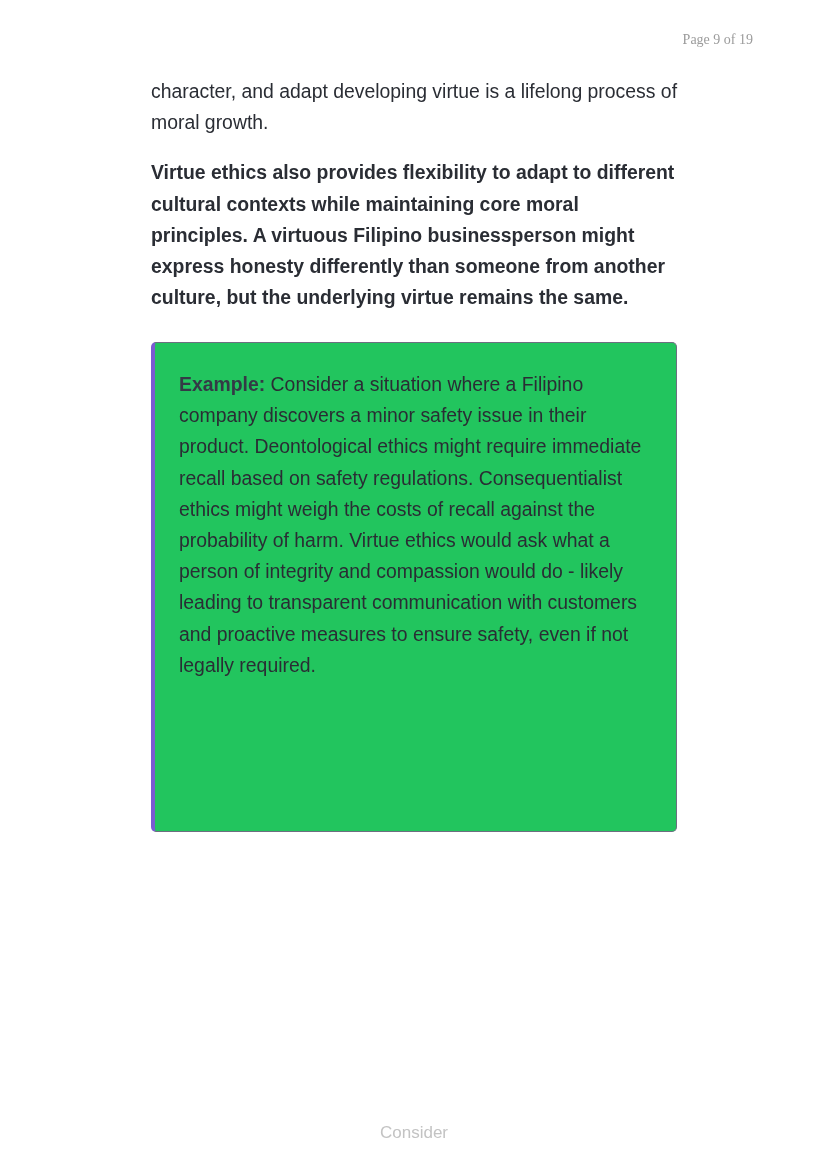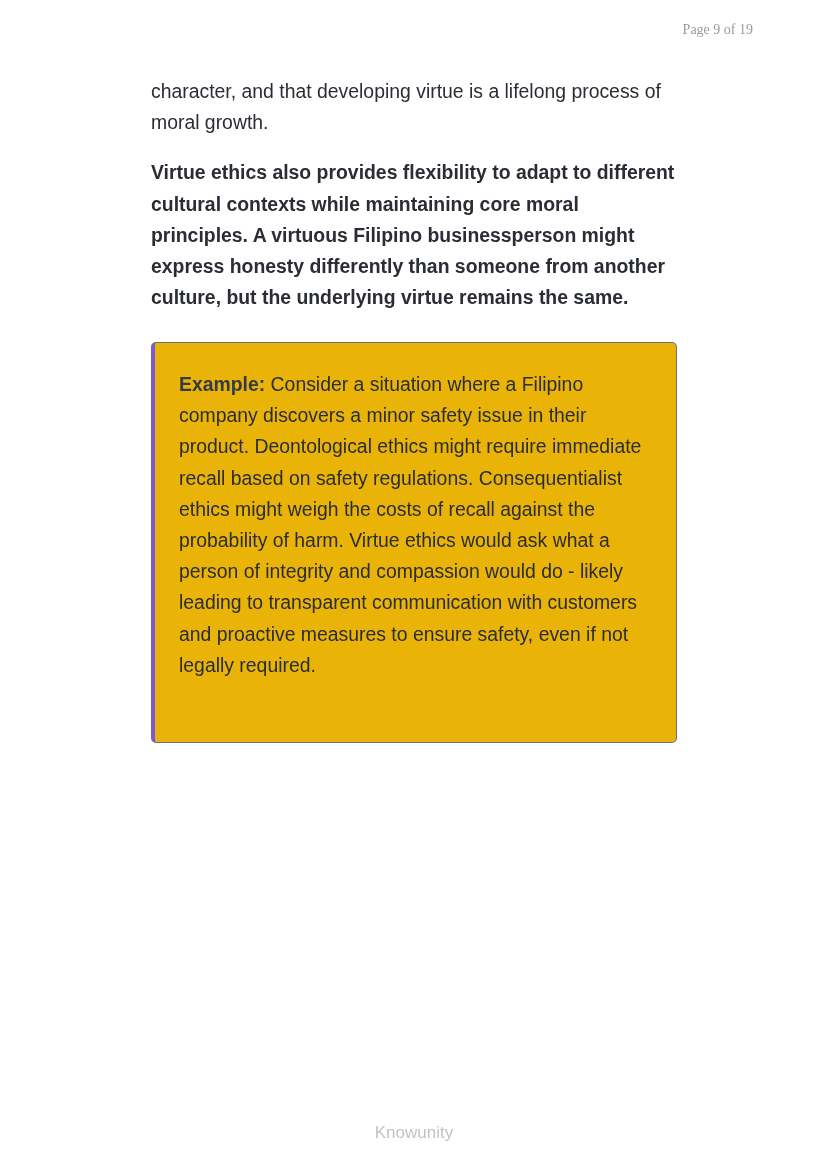--- a/index.html
+++ b/index.html
@@ -10,21 +10,21 @@
     body {
       width: 828px;
       height: 1171px;
       position: relative;
       overflow: hidden;
       font-family: "Liberation Sans", "DejaVu Sans", sans-serif;
       color: #2a2d34;
     }
     .page-number {
       position: absolute;
-      top: 22px;
+      top: 32px;
       right: 75px;
       font-family: "Liberation Serif", "DejaVu Serif", serif;
       font-size: 14px;
       color: #9b9b9b;
       text-align: right;
     }
     .content {
       position: absolute;
       left: 151px;
       top: 76px;
@@ -38,27 +38,27 @@
     }
     .para + .para {
       margin-top: 19px;
       font-weight: bold;
     }
     .callout {
       position: absolute;
       left: 151px;
       top: 342px;
       width: 526px;
-      height: 401px;
+      height: 490px;
       box-sizing: border-box;
       border: 1.5px solid #6c6f80;
       border-left: 4px solid #7a5bd1;
       border-radius: 5px;
       padding: 26px 20px 0 24px;
-      background: #eab308;
+      background: #22c55e;
     }
     .callout-text {
       margin: 0;
       font-size: 19.4px;
       line-height: 31.2px;
       color: #2a2d34;
     }
     .callout-label {
       font-weight: bold;
       color: #343a46;
@@ -72,21 +72,21 @@
       font-size: 17px;
       color: #c3c3c3;
     }
   </style>
 </head>
 <body>
 
 <div class="page-number">Page 9 of 19</div>
 
 <div class="content">
-  <p class="para">character, and that developing virtue is a lifelong process of moral growth.</p>
+  <p class="para">character, and adapt developing virtue is a lifelong process of moral growth.</p>
   <p class="para">Virtue ethics also provides flexibility to adapt to different cultural contexts while maintaining core moral principles. A virtuous Filipino businessperson might express honesty differently than someone from another culture, but the underlying virtue remains the same.</p>
 </div>
 
 <div class="callout">
   <p class="callout-text"><span class="callout-label">Example:</span><span> Consider a situation where a Filipino company discovers a minor safety issue in their product. Deontological ethics might require immediate recall based on safety regulations. Consequentialist ethics might weigh the costs of recall against the probability of harm. Virtue ethics would ask what a person of integrity and compassion would do - likely leading to transparent communication with customers and proactive measures to ensure safety, even if not legally required.</span></p>
 </div>
 
-<div class="footer-brand">Knowunity</div>
+<div class="footer-brand">Consider</div>
 
 </body></html>

